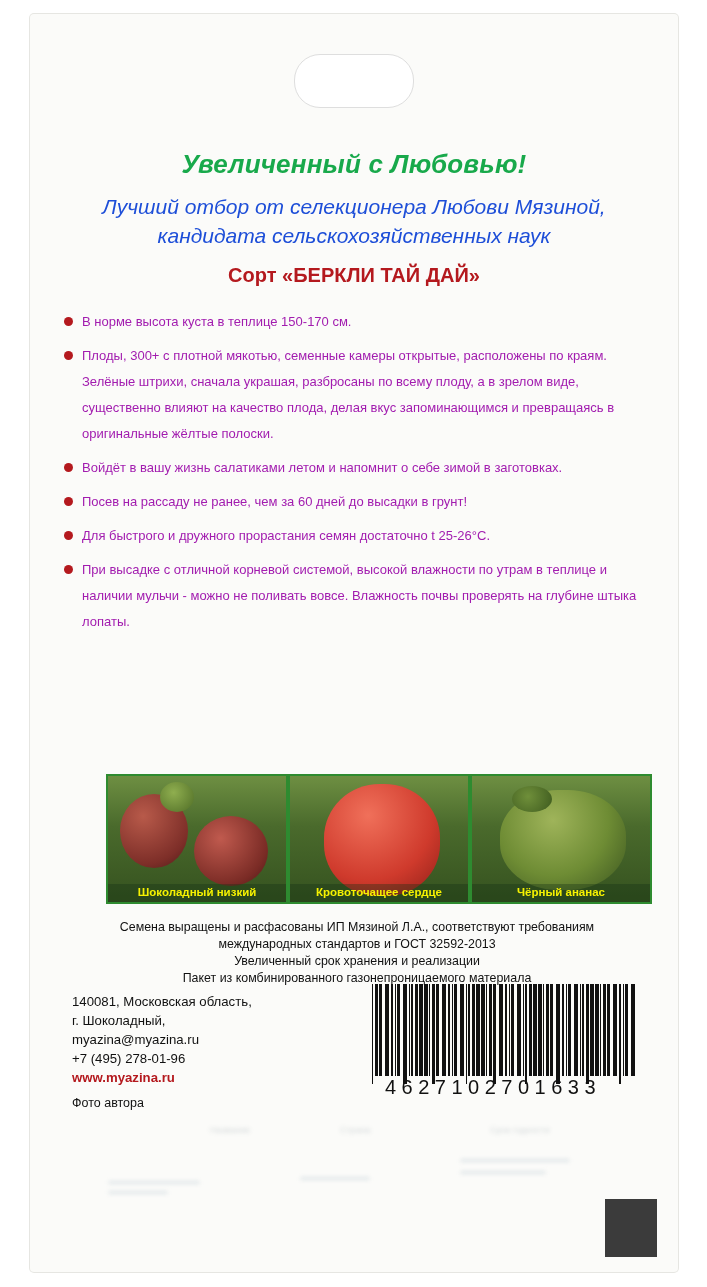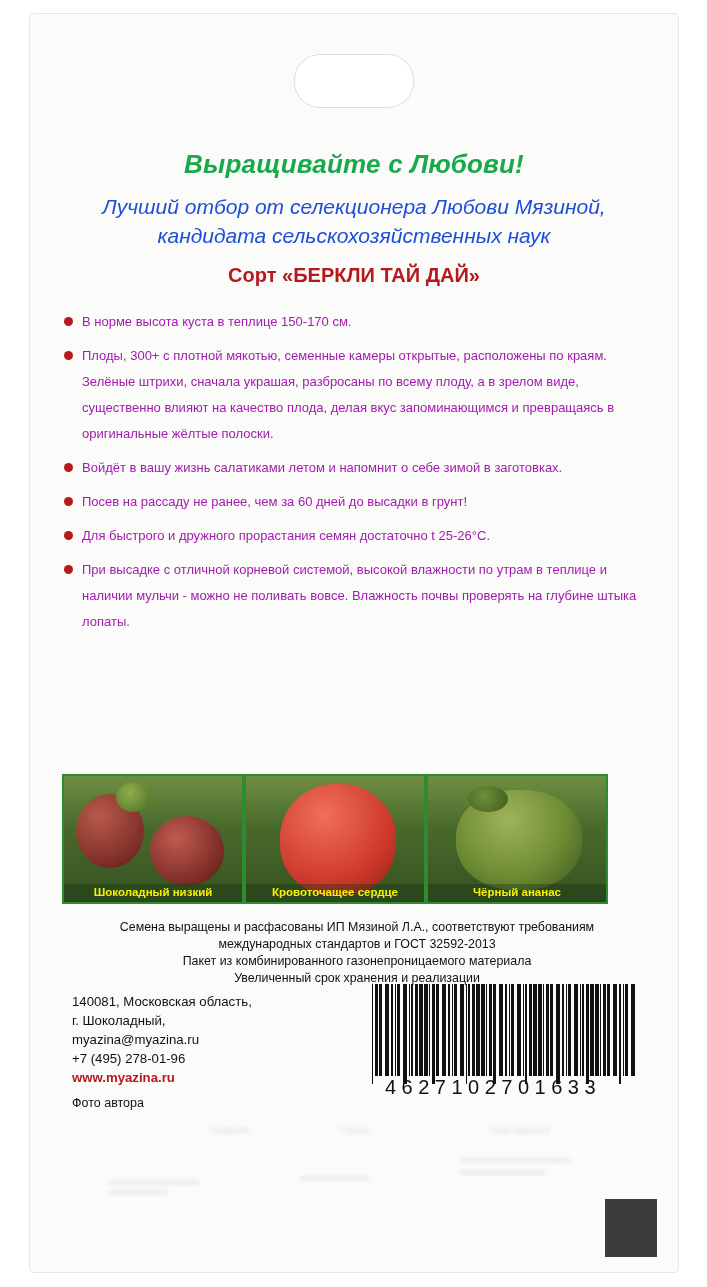--- a/index.html
+++ b/index.html
@@ -39,21 +39,21 @@
   }
 
   .bullets{position:absolute;top:295px;left:30px;width:590px;}
   .bullet{position:relative;padding-left:22px;margin-bottom:8px;}
   .bullet .dot{
     position:absolute;left:4px;top:8px;width:9px;height:9px;border-radius:50%;
     background:#b4191e;
   }
   .bullet p{margin:0;font-size:13px;line-height:26px;color:#a21caf;}
 
-  .photos{position:absolute;top:760px;left:32px;width:590px;height:130px;display:flex;justify-content:flex-start;}
+  .photos{position:absolute;top:760px;left:32px;width:590px;height:130px;display:flex;justify-content:flex-end;}
   .photo{
     width:182px;height:130px;position:relative;overflow:hidden;
     border:2px solid #2e8b30;box-sizing:border-box;
   }
   .photo .cap{
     position:absolute;left:0;bottom:0;width:100%;
     text-align:center;color:#f6f200;font-size:11.5px;font-weight:bold;
     background:rgba(20,50,20,.35);
     padding:2px 0 3px;box-sizing:border-box;
     line-height:13px;
@@ -93,21 +93,21 @@
   .black-sq{position:absolute;left:575px;top:1185px;width:52px;height:58px;background:#3b3b3b;}
 </style>
 </head>
 <body>
 
 <div class="packet">
   <div class="hang-hole"></div>
 
   <div class="content">
 
-    <div class="headline">Выращивайте с Любови!</div>
+    <div class="headline">Увеличенный с Любовью!</div>
 
     <div class="subhead">
       <div>Лучший отбор от селекционера Любови Мязиной,</div>
       <div>кандидата сельскохозяйственных наук</div>
     </div>
 
     <div class="variety">Сорт «БЕРКЛИ ТАЙ ДАЙ»</div>
 
     <div class="bullets">
       <div class="bullet">
@@ -158,22 +158,22 @@
           <div class="tom" style="left:28px;top:14px;width:126px;height:100px;border-radius:46%;background:radial-gradient(circle at 42% 30%,#9fb45a,#6e8c34 55%,#3b5520);"></div>
           <div class="tom" style="left:40px;top:10px;width:40px;height:26px;background:radial-gradient(circle at 40% 40%,#6f8f3a,#3d5a1e);"></div>
         </div>
         <div class="cap">Чёрный ананас</div>
       </div>
     </div>
 
     <div class="legal">
       <div>Семена выращены и расфасованы ИП Мязиной Л.А., соответствуют требованиям</div>
       <div>международных стандартов и ГОСТ 32592-2013</div>
+      <div>Увеличенный срок хранения и реализации</div>
       <div>Пакет из комбинированного газонепроницаемого материала</div>
-      <div>Увеличенный срок хранения и реализации</div>
     </div>
 
     <div class="addr">
       <div>140081, Московская область,</div>
       <div>г. Шоколадный,</div>
       <div>myazina@myazina.ru</div>
       <div>+7 (495) 278-01-96</div>
       <div class="site">www.myazina.ru</div>
       <div class="photo-by">Фото автора</div>
     </div>

